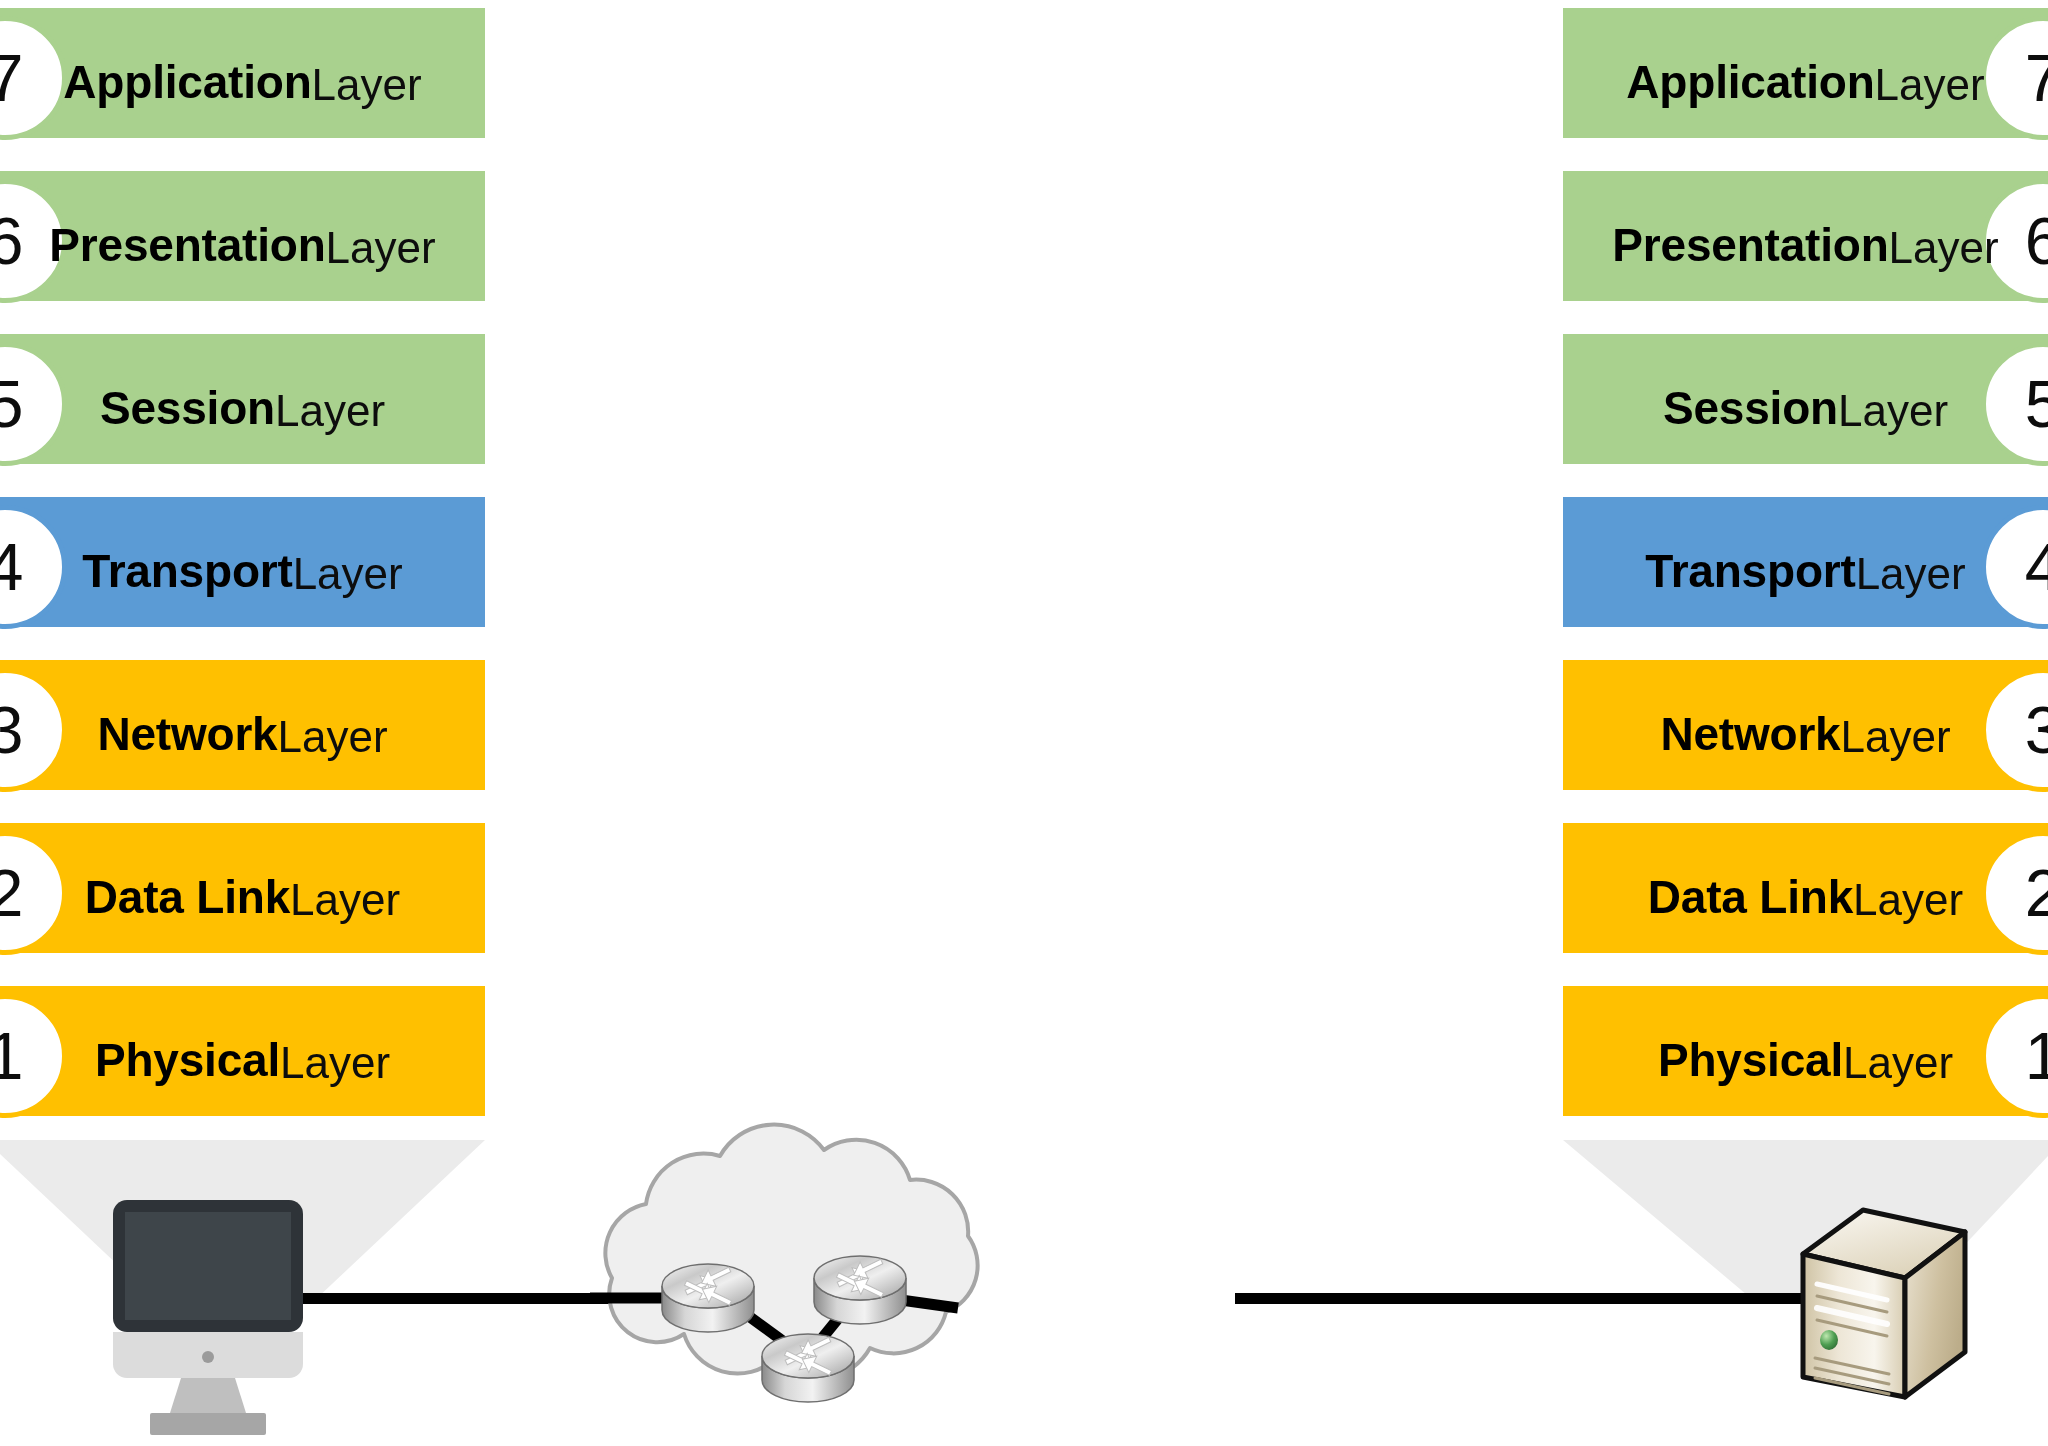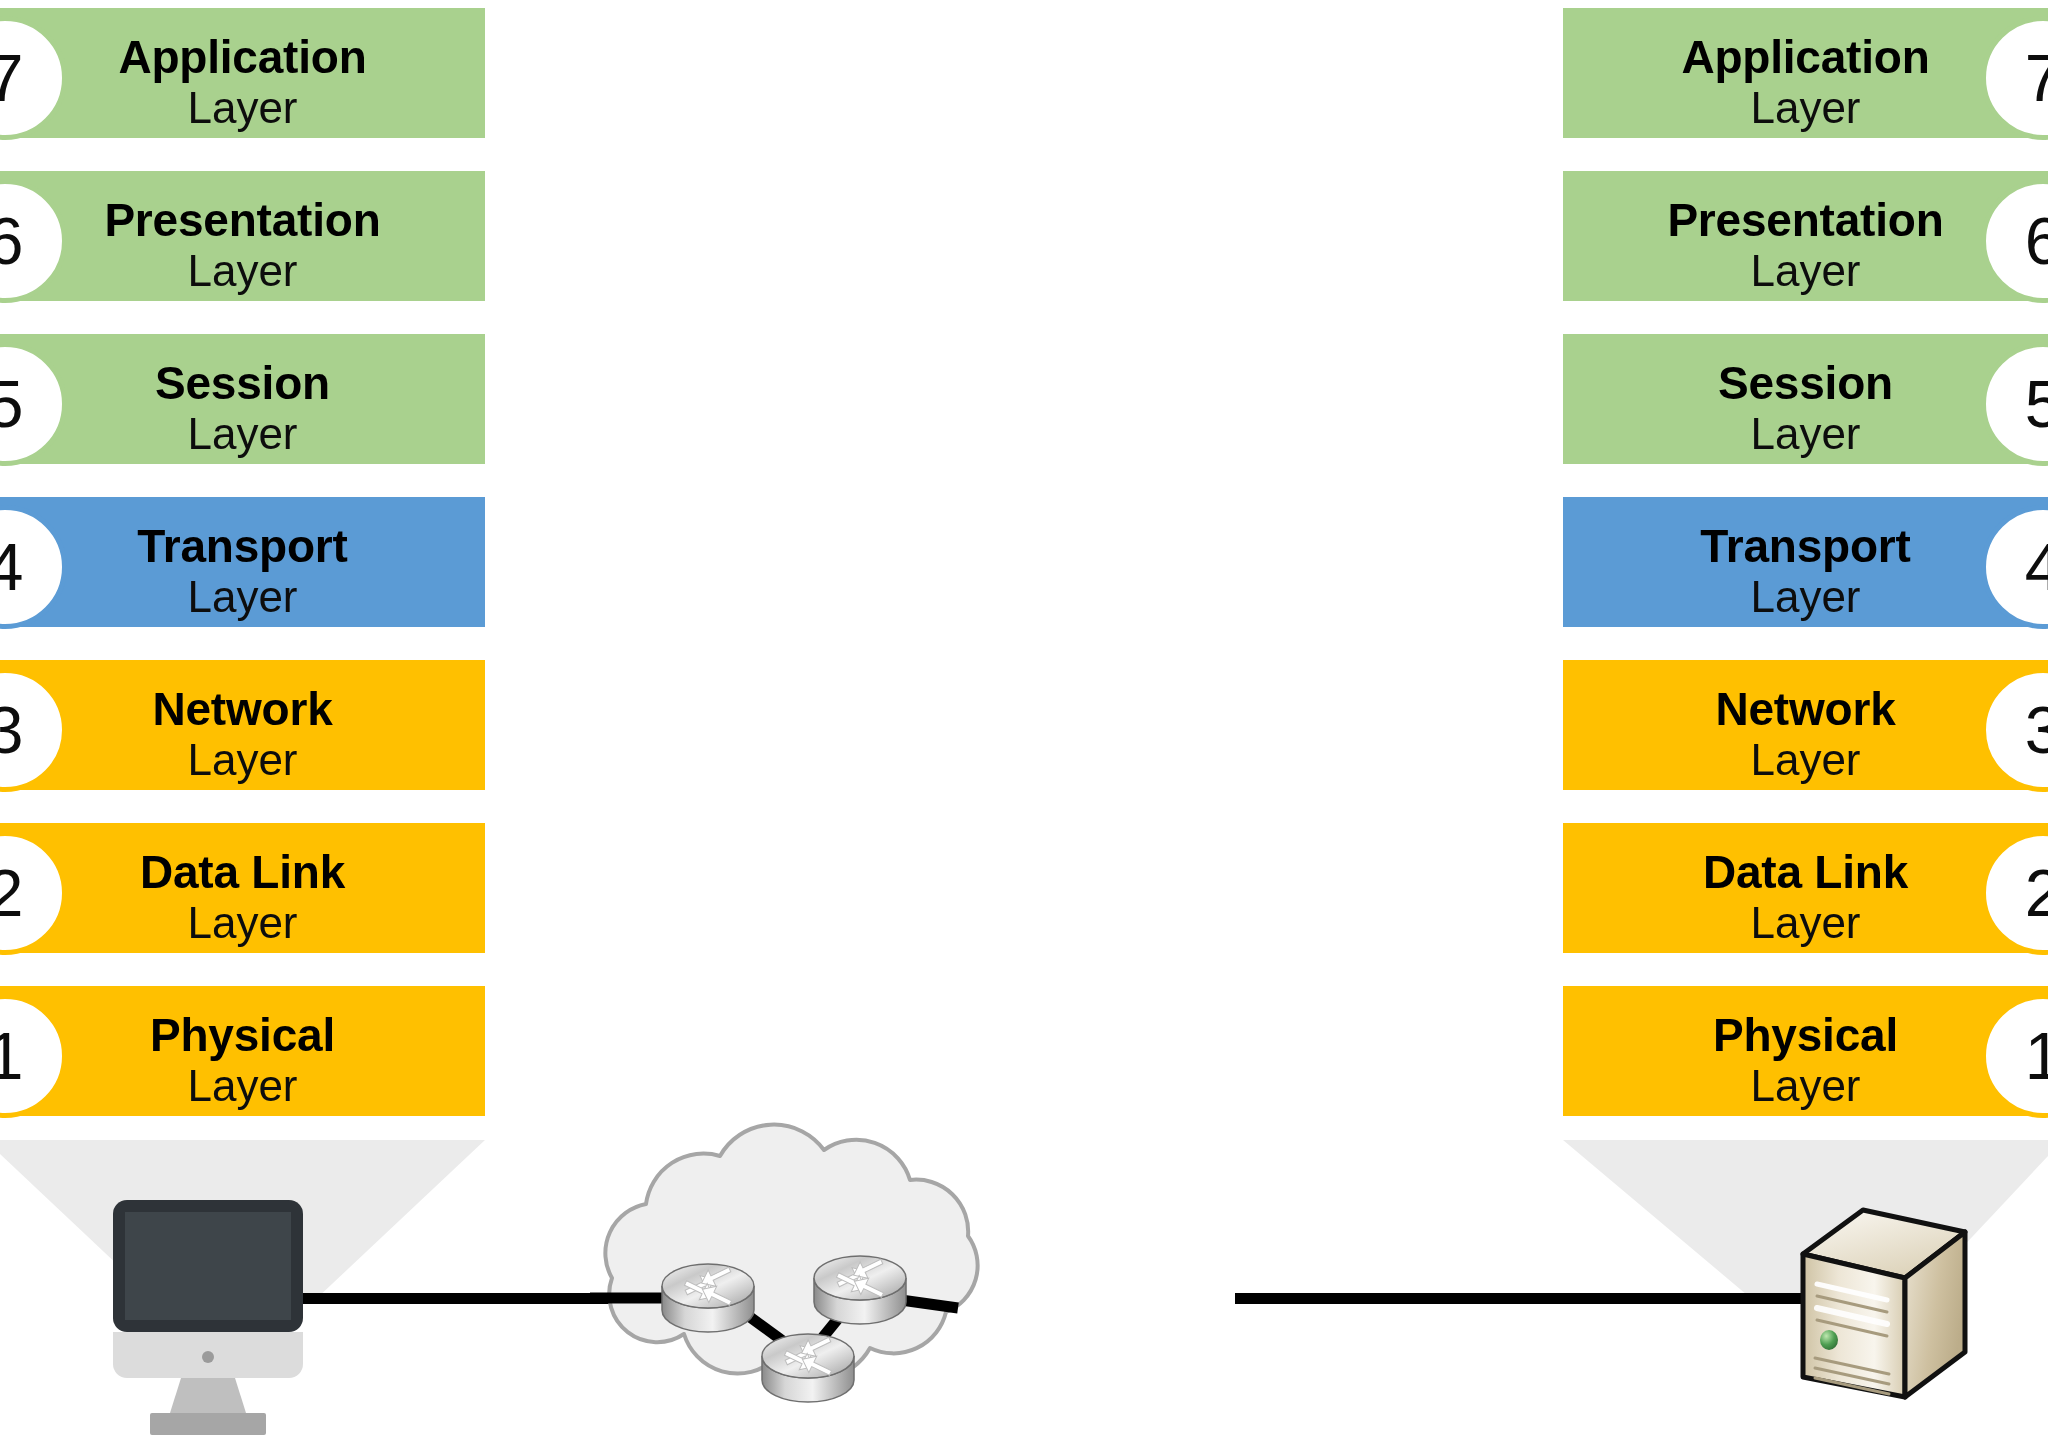--- a/index.html
+++ b/index.html
@@ -67,21 +67,21 @@
     line-height: 1;
   }
   .stack.left  .layer-badge { left: 8px; }
   .stack.right .layer-badge { right: 8px; }
 
   .layer-text {
     position: absolute;
     top: 0;
     height: 148px;
     display: flex;
-    flex-direction: column;
+    flex-direction: row;
     align-items: center;
     justify-content: center;
     line-height: 1.0;
   }
   .stack.left  .layer-text { left: 130px; width: 355px; }
   .stack.right .layer-text { left: 65px;  width: 355px; }
 
   .layer-name {
     font-size: 46px;
     font-weight: bold;

